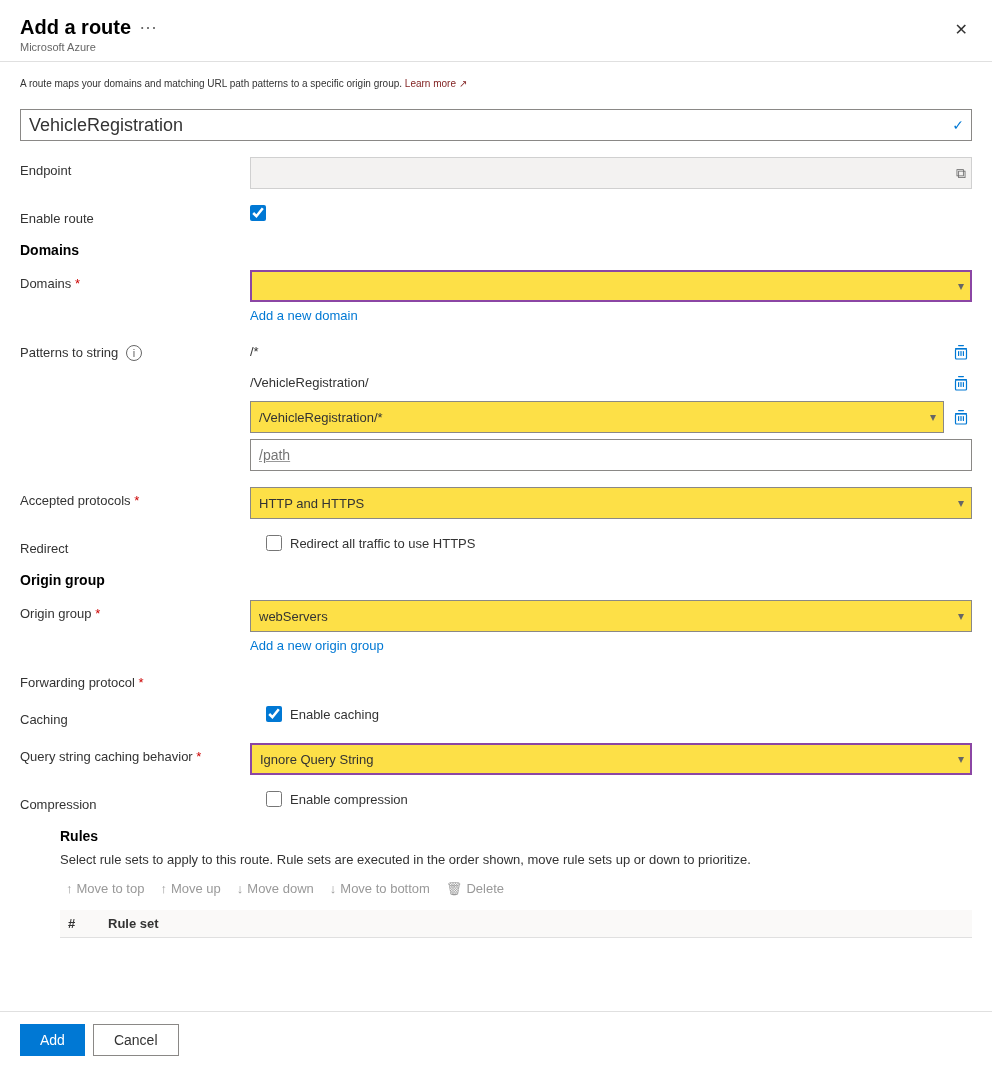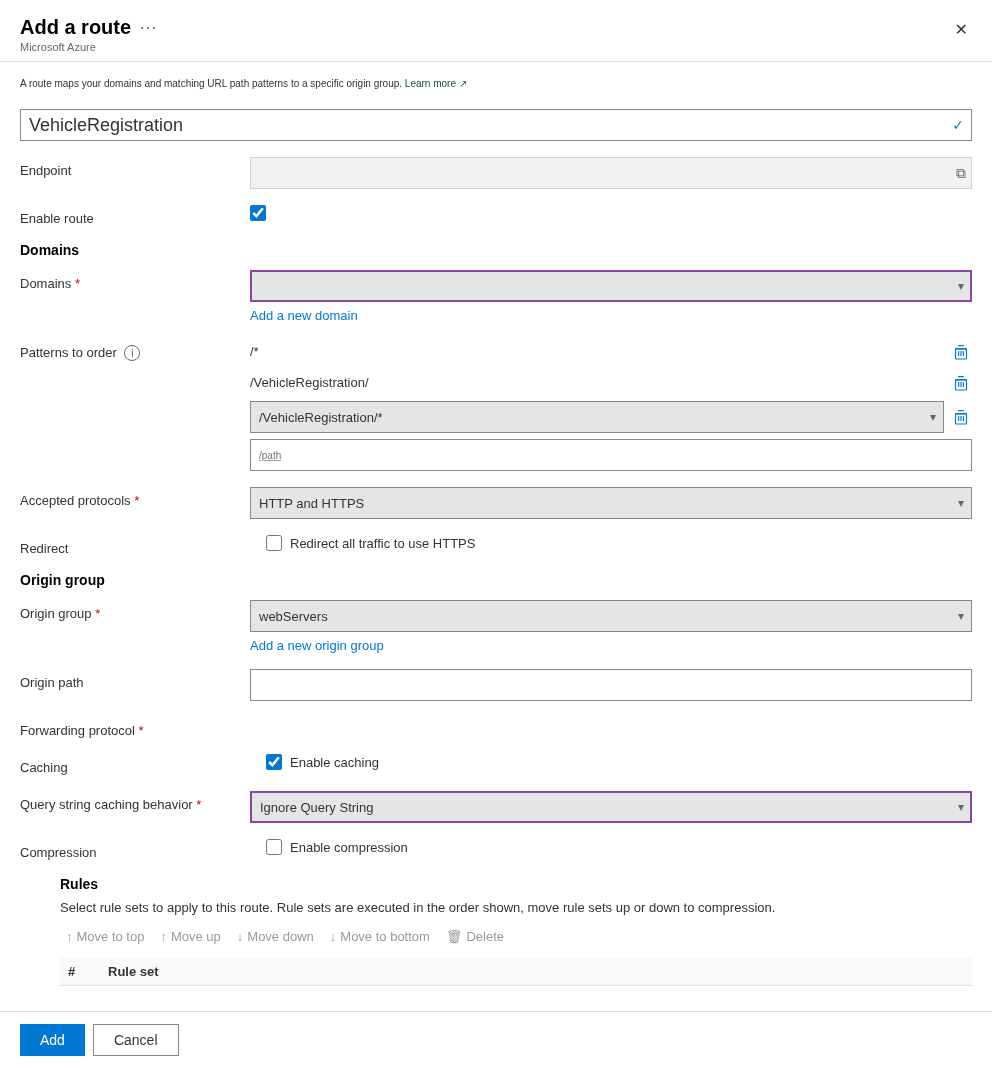--- a/index.html
+++ b/index.html
@@ -57,21 +57,21 @@
       overflow-y: auto;
     }
 
     .info-text {
       font-size: 10px;
       color: #333;
       margin-bottom: 20px;
     }
 
     .info-link {
-      color: #14532d;
+      color: #7f1d1d;
       text-decoration: none;
       display: inline-flex;
       align-items: center;
       gap: 3px;
     }
 
     .form-row {
       display: flex;
       align-items: flex-start;
       margin-bottom: 16px;
@@ -107,21 +107,21 @@
       width: 100%;
     }
 
     .form-select {
       width: 100%;
       height: 32px;
       border: 1px solid #8a8886;
       padding: 0 32px 0 8px;
       font-size: 13px;
       color: #333;
-      background: #e5e5e5;
+      background: #fde047;
       appearance: none;
       cursor: pointer;
       outline: none;
     }
 
     .select-arrow {
       position: absolute;
       right: 8px;
       top: 50%;
       transform: translateY(-50%);
@@ -349,21 +349,21 @@
       color: #333;
       padding: 5px 0;
       flex: 1;
     }
 
     .path-input {
       width: 100%;
       height: 32px;
       border: 1px solid #8a8886;
       padding: 0 8px;
-      font-size: 10px;
+      font-size: 14px;
       color: #999;
       background: #fff;
       outline: none;
       text-decoration: underline;
     }
 
     .qs-select { border-color: #8b46a4; border-width: 2px; }
   </style>
 </head>
 <body>
@@ -431,21 +431,21 @@
             <option value=""></option>
           </select>
           <span class="select-arrow">▾</span>
         </div>
         <a class="add-link">Add a new domain</a>
       </div>
     </div>
 
     <div class="form-row">
       <div class="form-label">
-        <span>Patterns to order</span>
+        <span>Patterns to string</span>
         <span class="info-icon">i</span>
       </div>
       <div class="form-control-area">
         <div class="patterns-area">
 
           <div class="pattern-row">
             <span class="pattern-plain">/*</span>
             <button class="delete-btn">
               <svg width="14" height="16" viewBox="0 0 14 16" fill="#0078d4">
                   <rect x="1" y="4" width="12" height="1.2" rx="0.6"></rect>
@@ -536,26 +536,20 @@
         <div class="form-select-wrapper">
           <select class="form-select">
             <option value="webServers">webServers</option>
           </select>
           <span class="select-arrow">▾</span>
         </div>
         <a class="add-link">Add a new origin group</a>
       </div>
     </div>
 
-    <div class="form-row">
-      <div class="form-label">Origin path</div>
-      <div class="form-control-area">
-        <input type="text" class="form-input" value="" style="">
-      </div>
-    </div>
 
     <div class="form-row">
       <div class="form-label">
         <span>Forwarding protocol</span> <span class="required">*</span>
       </div>
     </div>
 
     <div class="form-row">
       <div class="form-label">Caching</div>
       <div class="form-control-area">
@@ -587,21 +581,21 @@
         <div class="checkbox-row">
           <input type="checkbox" class="checkbox-input" style="">
           <span>Enable compression</span>
         </div>
       </div>
     </div>
 
     <div class="rules-section">
       <div class="section-header">Rules</div>
       <div class="rules-description">
-        Select rule sets to apply to this route. Rule sets are executed in the order shown, move rule sets up or <span>down to compression.</span>
+        Select rule sets to apply to this route. Rule sets are executed in the order shown, move rule sets up or <span>down to prioritize.</span>
       </div>
 
       <div class="rules-toolbar">
         <button class="toolbar-btn">
           <span>↑</span>
           <span>Move to top</span>
         </button>
         <button class="toolbar-btn">
           <span>↑</span>
           <span>Move up</span>

